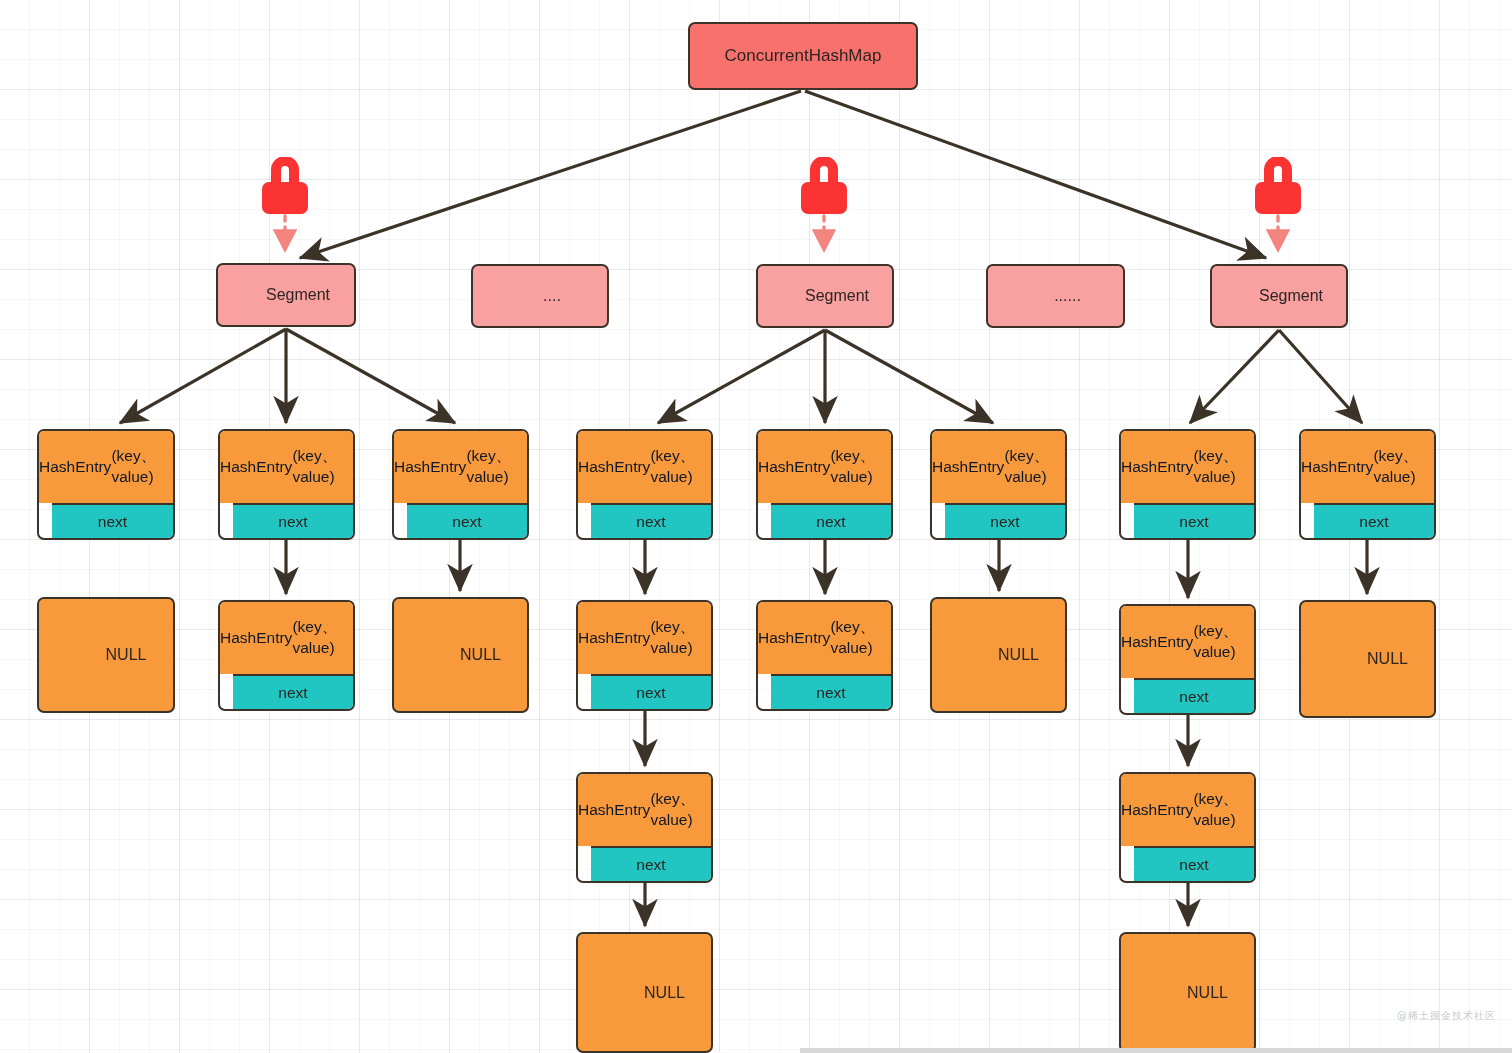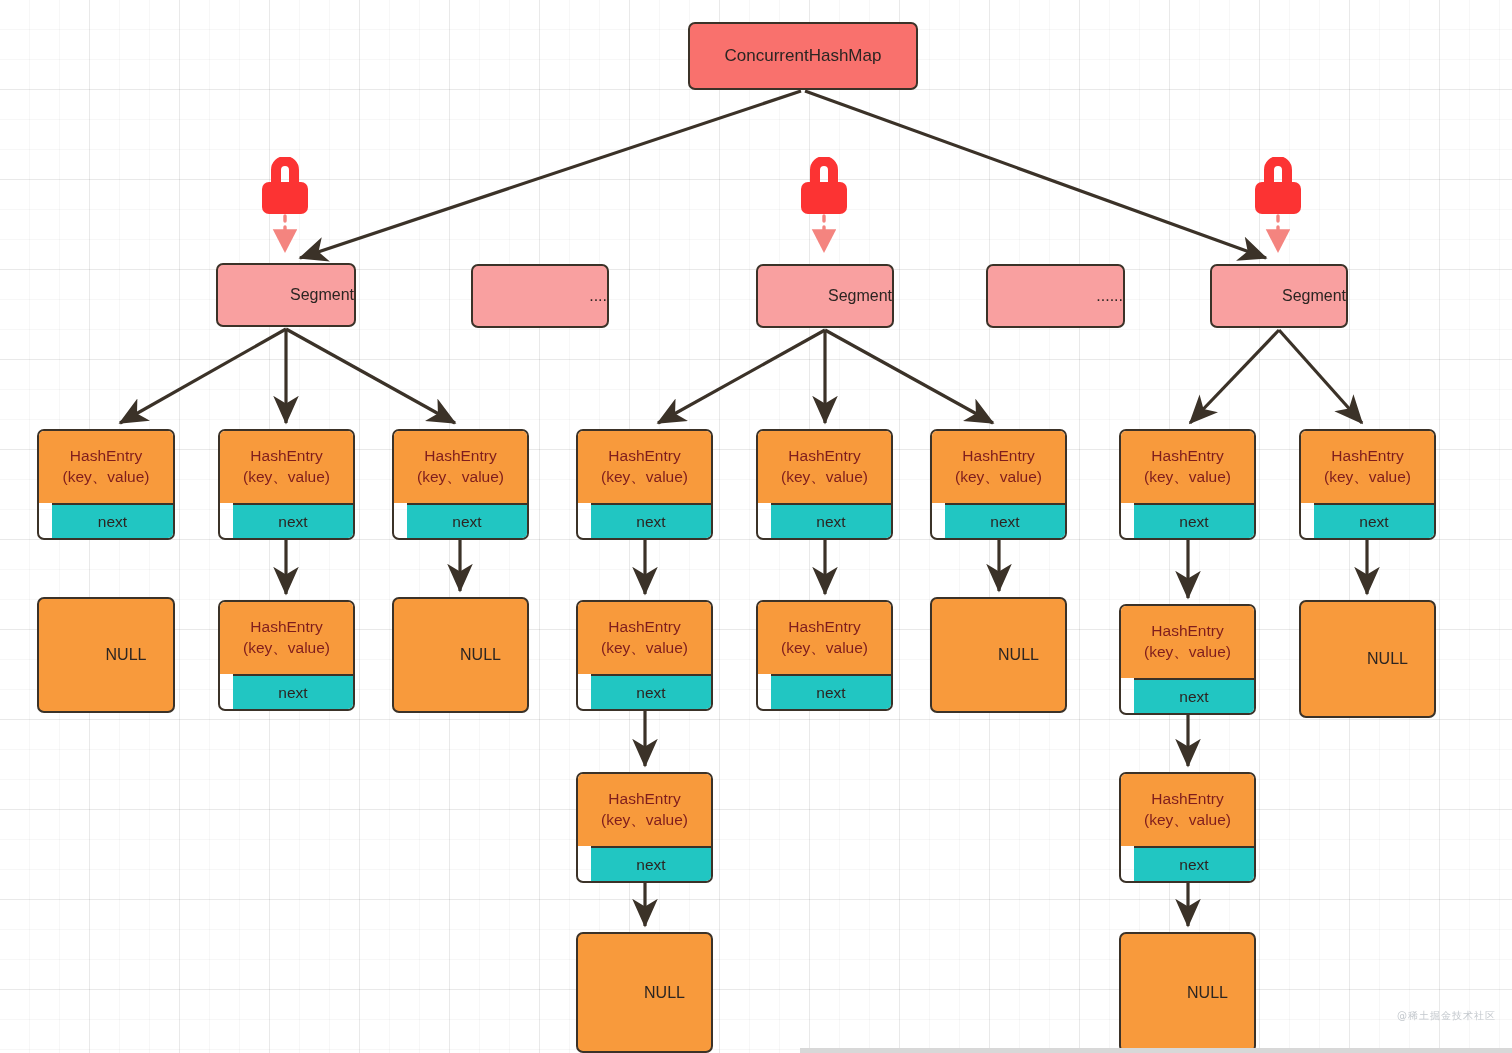--- a/index.html
+++ b/index.html
@@ -41,44 +41,44 @@
   }
   .node-root {
     background: #f9716d;
     align-items: center;
     justify-content: center;
     font-size: 17px;
     color: #2c2522;
   }
   .node-seg {
     background: #f9a0a0;
-    align-items: flex-end;
+    align-items: center;
     justify-content: center;
     font-size: 16px;
     color: #2c2522;
     padding-left: 24px;
   }
   .node-null {
     background: #f89a3c;
     align-items: center;
     justify-content: center;
     font-size: 16px;
     color: #2c2522;
     padding-left: 40px;
   }
   .entry-top {
     background: #f89a3c;
     flex: 1 1 auto;
     display: flex;
-    flex-direction: column;
+    flex-direction: row;
     align-items: center;
     justify-content: center;
     font-size: 15.5px;
     line-height: 1.35;
-    color: #7f1d1d;
+    color: #0f172a;
     text-align: left;
   }
   .entry-bottom {
     background: #21c6c2;
     border-top: 2.5px solid #3b3228;
     height: 33px;
     flex: 0 0 33px;
     display: flex;
     align-items: center;
     justify-content: center;

